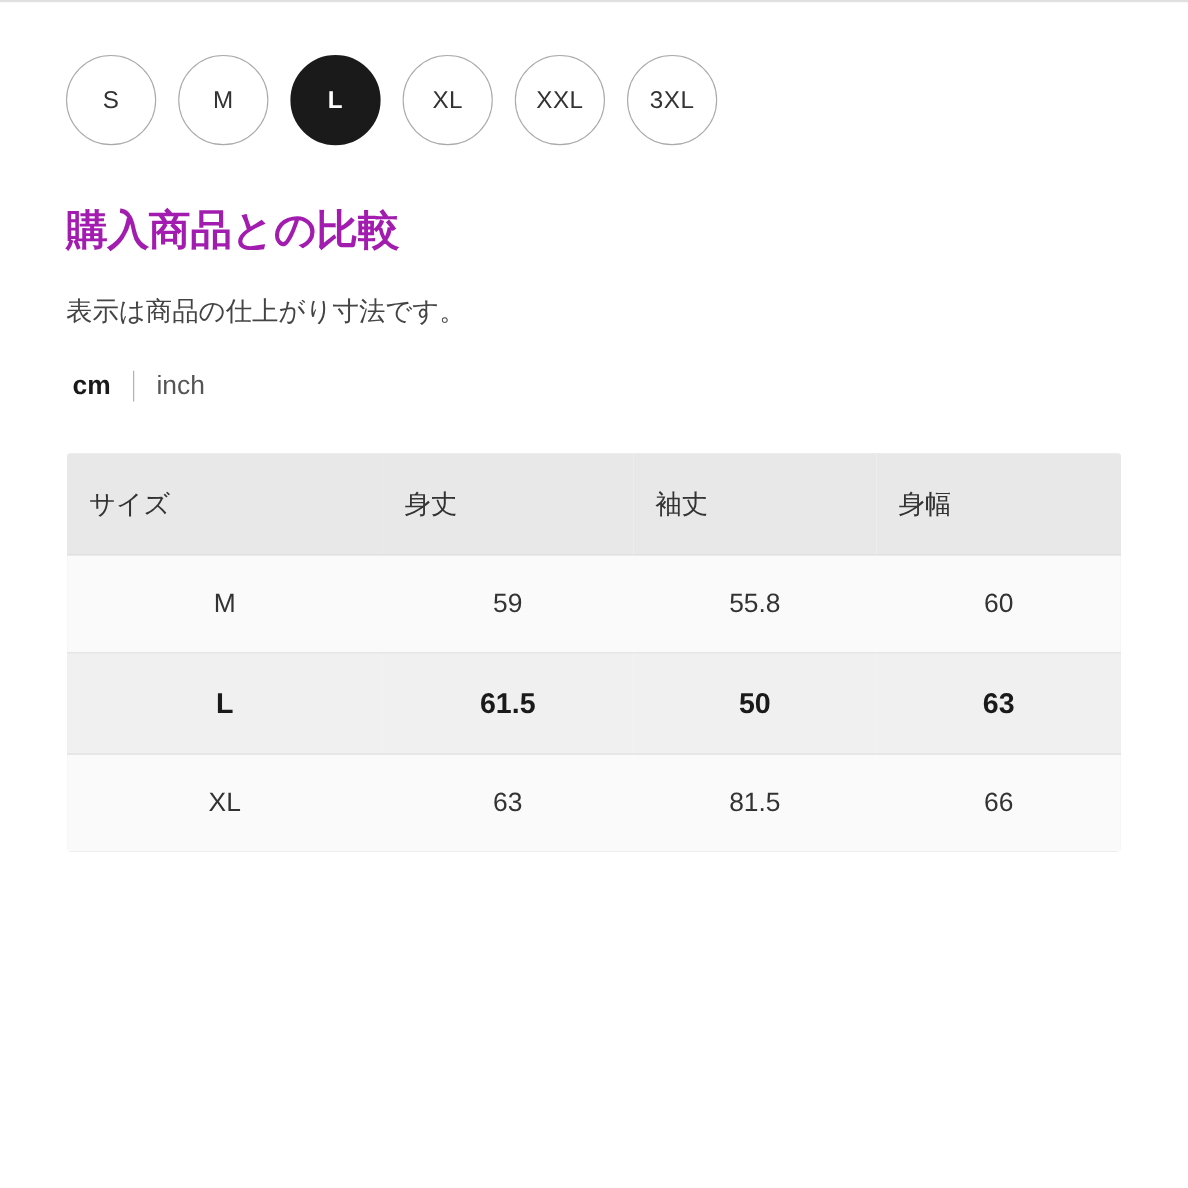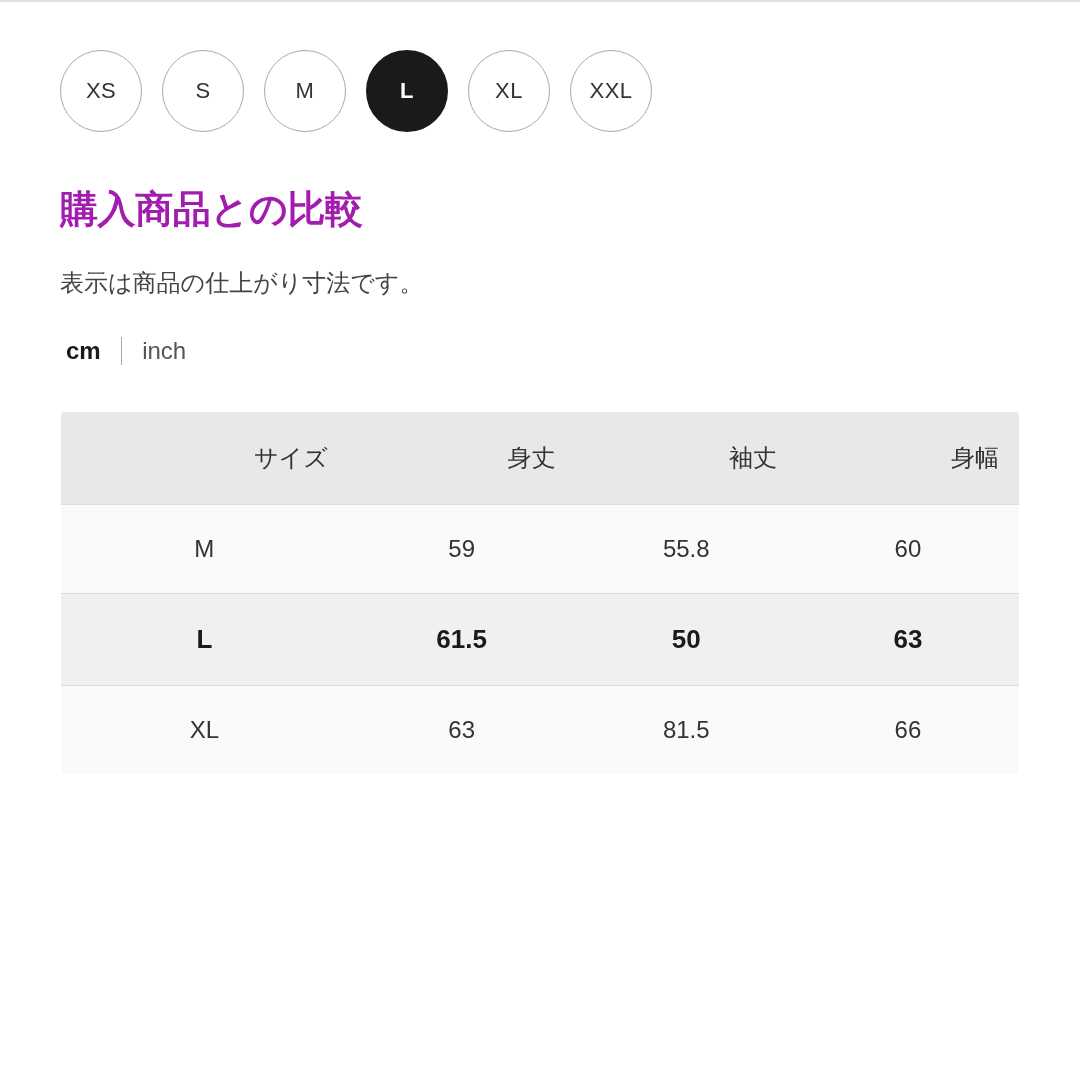--- a/index.html
+++ b/index.html
@@ -118,21 +118,21 @@
       border-radius: 4px;
       overflow: hidden;
     }
 
     .size-table th {
       background: #e8e8e8;
       font-size: 24px;
       font-weight: 500;
       color: #333333;
       padding: 30px 20px;
-      text-align: right;
+      text-align: left;
       border: none;
     }
 
     .size-table td {
       font-size: 24px;
       color: #333333;
       padding: 30px 20px;
       text-align: center;
       border-top: 1.5px solid #dddddd;
       background: #ffffff;
@@ -151,26 +151,26 @@
   </style>
 </head>
 <body>
 
 <div class="top-divider"></div>
 
 <div class="content">
 
   <div class="size-selector">
 
-  <div class="size-btn">XS</div>
       <div class="size-btn">S</div>
       <div class="size-btn">M</div>
       <div class="size-btn active">L</div>
       <div class="size-btn">XL</div>
       <div class="size-btn">XXL</div>
+      <div class="size-btn">3XL</div>
     </div>
 
   <h2 class="section-heading">購入商品との比較</h2>
 
   <p class="section-desc">表示は商品の仕上がり寸法です。</p>
 
   <div class="unit-toggle">
     <span class="unit-btn active">cm</span>
     <div class="unit-divider"></div>
     <span class="unit-btn inactive">inch</span>

